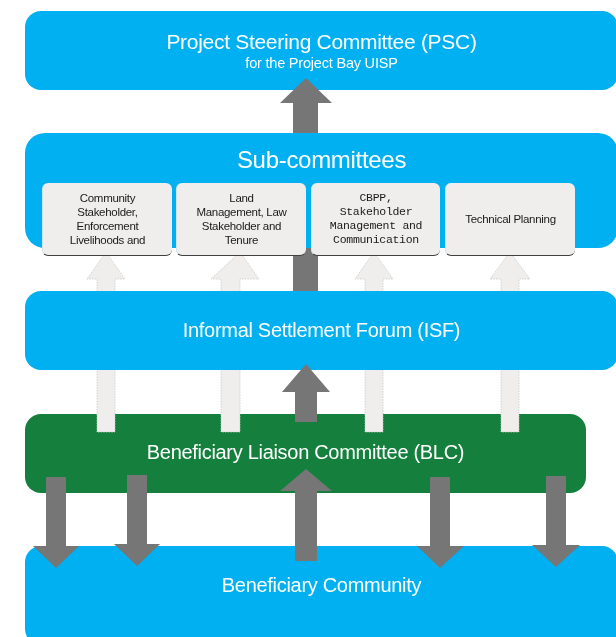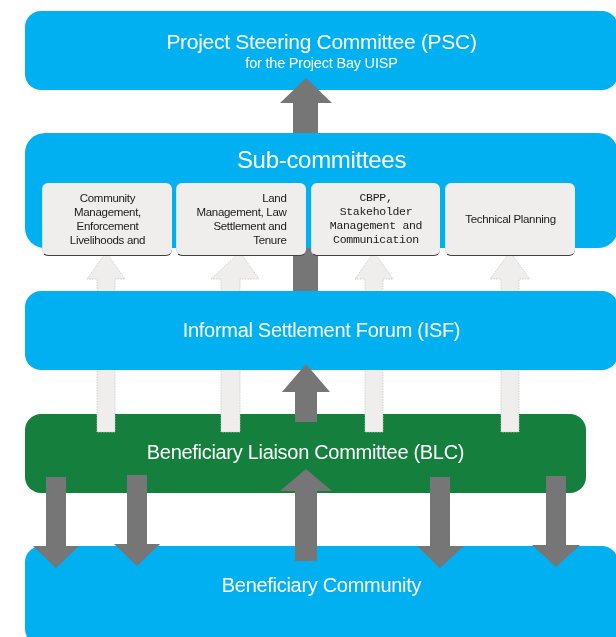--- a/index.html
+++ b/index.html
@@ -36,30 +36,30 @@
   <div class="t2">for the Project Bay UISP</div>
 </div>
 
 <div id="sub" class="box blue">
   <div class="title">Sub-committees</div>
 </div>
 
 <div class="sbox" style="left:42px;width:129px;">
   <div>
     <div>Community</div>
-    <div>Management,</div>
+    <div>Stakeholder,</div>
     <div>Enforcement</div>
     <div>Livelihoods and</div>
   </div>
 </div>
-<div class="sbox" style="left:176px;width:129px;text-align:right;">
+<div class="sbox" style="left:176px;width:129px;">
   <div>
     <div>Land</div>
     <div>Management, Law</div>
-    <div>Settlement and</div>
+    <div>Stakeholder and</div>
     <div>Tenure</div>
   </div>
 </div>
 <div class="sbox" style="left:311px;width:128px;font-family:Liberation Mono, monospace;">
   <div>
     <div>CBPP,</div>
     <div>Stakeholder</div>
     <div>Management and</div>
     <div>Communication</div>
   </div>

